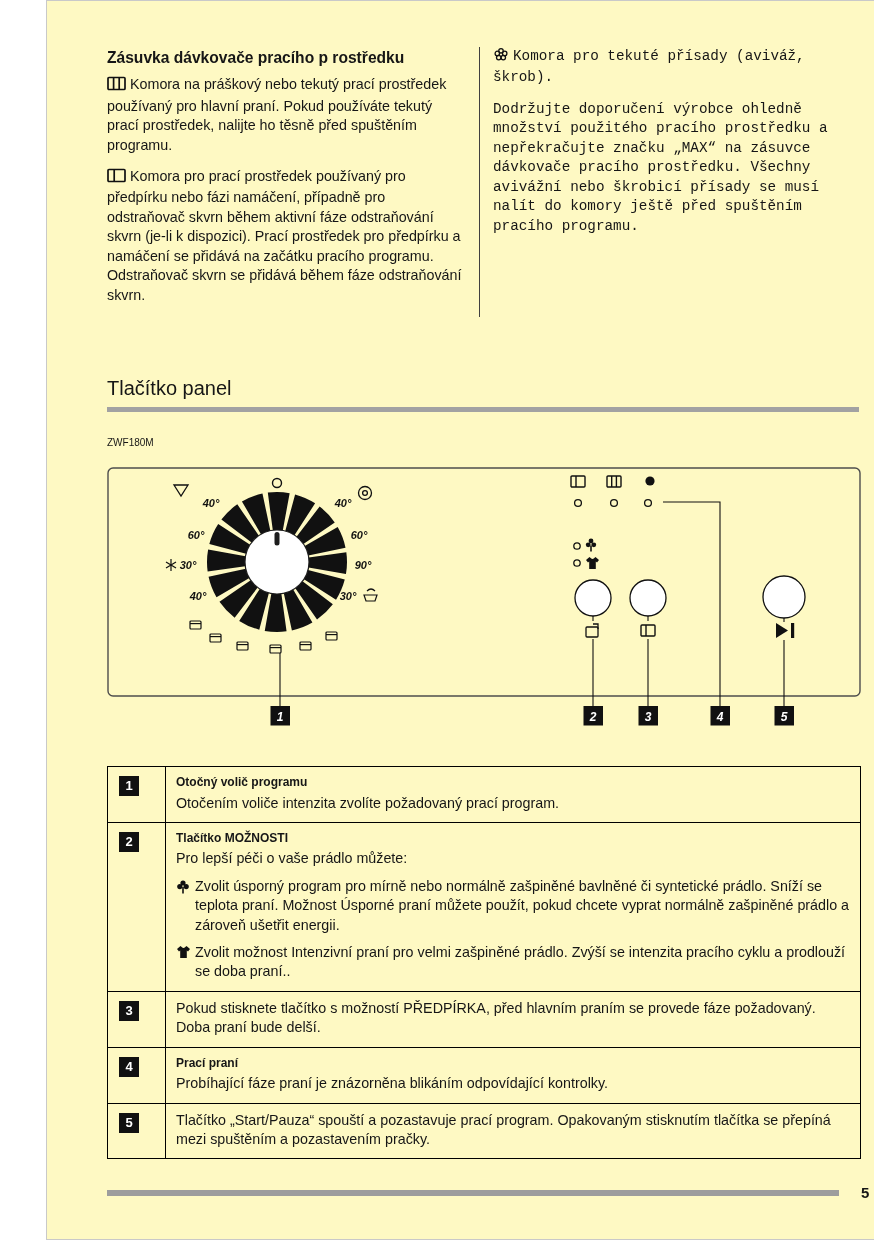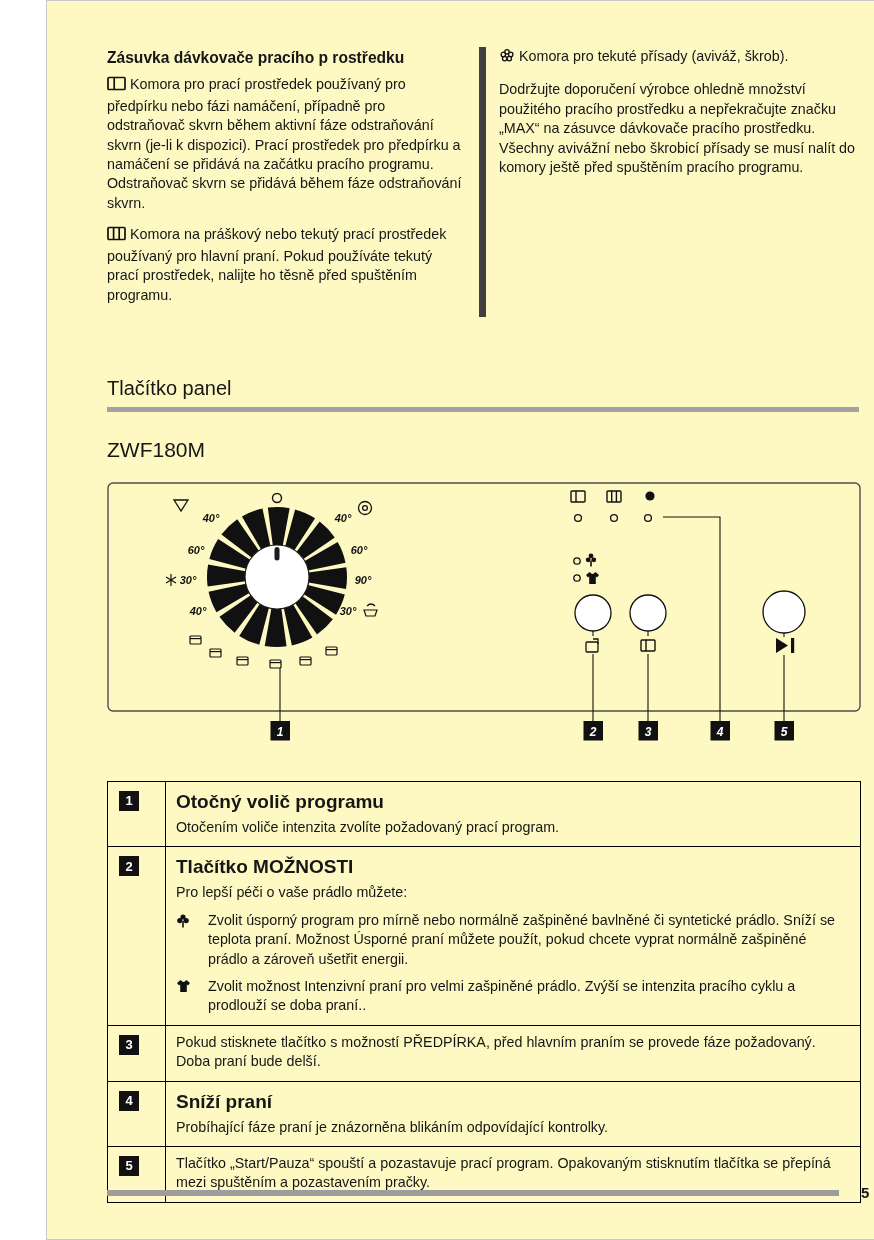--- a/index.html
+++ b/index.html
@@ -9,77 +9,77 @@
     position: relative;
     font-family: "Liberation Sans", sans-serif;
     font-size: 14.3px; line-height: 1.36; color: #161616;
   }
   .page { width:874px; height:1240px; border:1px solid #c9c9c9; position:relative; overflow:hidden; background:#fef9c3;margin-left:46px; }
   .content { padding: 46px 60px 0 60px; }
 
   
   .cols { display:flex; align-items:stretch; }
   .col-left { width: 372px; padding-right: 14px; }
-  .col-right { flex:1; border-left: 7px solid #404040; padding-left: 13px; }
+  .col-right { flex:1; border-left: 1px solid #404040; padding-left: 13px; font-family: Liberation Mono, monospace; }
   .intro-heading { font-size: 15.6px; font-weight: 700; margin-bottom: 7px; }
   .para { margin-bottom: 12px; }
   .inline-icon { display:inline-block; vertical-align:-2px; margin-right:4px; }
 
   
   .section-title { font-size: 20px; font-weight: 400; margin-top: 58px; }
   .section-rule { height: 5px; background: #a2a2a2; margin-top: 5px; }
-  .model { font-size: 21px; margin-top: 24px; }
+  .model { font-size: 10px; margin-top: 24px; }
 
   
   .figure { margin-top: 17px; font-style: italic; }
   svg { font-family: "Liberation Sans", sans-serif; }
   .dial-label { font-size: 11px; font-weight: 700; fill: #111; }
   .cnum { font-size: 12px; font-weight: 700; fill: #fff; }
   .stroke { stroke:#111; fill:none; }
 
   
   table.legend { width: 754px; margin-top: 28px; border-collapse: collapse; border: 1.6px solid #000; }
   table.legend td { border: 1.2px solid #000; vertical-align: top; }
   td.cell-num { width: 58px; padding: 9px 0 0 11px; }
   td.cell-body { padding: 7px 10px 9px 10px; }
   .numbox {
     width: 20px; height: 20px; background: #111; color: #fff;
     font-weight: 700; font-size: 13px; display:flex; align-items:center; justify-content:center;
   }
-  .row-title { font-size: 19px; font-weight: 700; margin-bottom: 3px; }
+  .row-title { font-size: 12px; font-weight: 700; margin-bottom: 3px; }
   .row-text { }
-  .bullet { display:flex; gap: 15px; margin-top: 8px; }
+  .bullet { display:flex; gap: 2px; margin-top: 8px; }
   .bullet .bicon { flex: 0 0 17px; padding-top: 2px; }
 
   
   .footer { position:absolute; left:60px; right:48px; bottom:36px; display:flex; align-items:center; }
   .footer-bar { flex: 0 0 732px; height: 6px; background: #9d9d9d; }
   .page-num { margin-left: 22px; font-size: 15px; font-weight: 700; }
 </style>
 </head>
 <body>
 
 <div class="page">
   <div class="content">
 
     <div class="cols">
       <div class="col-left">
         <div class="intro-heading">Zásuvka dávkovače pracího p rostředku</div>
         <div class="para">
           <span class="inline-icon"><svg width="19" height="15" viewBox="0 0 19 15">
                 <rect x="1" y="1.5" width="17" height="12" rx="1" fill="none" stroke="#111" stroke-width="1.7"></rect>
-                <line x1="7.2" y1="1.5" x2="7.2" y2="13.5" stroke="#111" stroke-width="1.7"></line>
-              </svg></span><span>Komora pro prací prostředek používaný pro předpírku nebo fázi namáčení, případně pro odstraňovač skvrn během aktivní fáze odstraňování skvrn (je-li k dispozici). Prací prostředek pro předpírku a namáčení se přidává na začátku pracího programu. Odstraňovač skvrn se přidává během fáze odstraňování skvrn.</span>
+                <line x1="6.6" y1="1.5" x2="6.6" y2="13.5" stroke="#111" stroke-width="1.7"></line>
+                <line x1="12.2" y1="1.5" x2="12.2" y2="13.5" stroke="#111" stroke-width="1.7"></line>
+              </svg></span><span>Komora na práškový nebo tekutý prací prostředek používaný pro hlavní praní. Pokud používáte tekutý prací prostředek, nalijte ho těsně před spuštěním programu.</span>
         </div>
         <div class="para">
           <span class="inline-icon"><svg width="19" height="15" viewBox="0 0 19 15">
                 <rect x="1" y="1.5" width="17" height="12" rx="1" fill="none" stroke="#111" stroke-width="1.7"></rect>
-                <line x1="6.6" y1="1.5" x2="6.6" y2="13.5" stroke="#111" stroke-width="1.7"></line>
-                <line x1="12.2" y1="1.5" x2="12.2" y2="13.5" stroke="#111" stroke-width="1.7"></line>
-              </svg></span><span>Komora na práškový nebo tekutý prací prostředek používaný pro hlavní praní. Pokud používáte tekutý prací prostředek, nalijte ho těsně před spuštěním programu.</span>
+                <line x1="7.2" y1="1.5" x2="7.2" y2="13.5" stroke="#111" stroke-width="1.7"></line>
+              </svg></span><span>Komora pro prací prostředek používaný pro předpírku nebo fázi namáčení, případně pro odstraňovač skvrn během aktivní fáze odstraňování skvrn (je-li k dispozici). Prací prostředek pro předpírku a namáčení se přidává na začátku pracího programu. Odstraňovač skvrn se přidává během fáze odstraňování skvrn.</span>
         </div>
       </div>
       <div class="col-right">
         <div class="para">
           <span class="inline-icon"><svg width="16" height="15" viewBox="0 0 15 15">
                 <g fill="none" stroke="#111" stroke-width="1.3">
                   <circle cx="7.5" cy="3.8" r="2.2"></circle>
                   <circle cx="11.2" cy="6.4" r="2.2"></circle>
                   <circle cx="9.8" cy="10.6" r="2.2"></circle>
                   <circle cx="5.2" cy="10.6" r="2.2"></circle>
@@ -282,21 +282,21 @@
             </td>
           <td class="cell-body">
             <div class="row-text">Pokud stisknete tlačítko s možností PŘEDPÍRKA, před hlavním praním se provede fáze požadovaný. Doba praní bude delší.</div>
           </td>
         </tr>
         <tr>
           <td class="cell-num">
               <div class="numbox">4</div>
             </td>
           <td class="cell-body">
-            <div class="row-title">Sníží praní</div>
+            <div class="row-title">Prací praní</div>
             <div class="row-text">Probíhající fáze praní je znázorněna blikáním odpovídající kontrolky.</div>
           </td>
         </tr>
         <tr>
           <td class="cell-num">
               <div class="numbox">5</div>
             </td>
           <td class="cell-body">
             <div class="row-text">Tlačítko „Start/Pauza“ spouští a pozastavuje prací program. Opakovaným stisknutím tlačítka se přepíná mezi spuštěním a pozastavením pračky.</div>
           </td>

